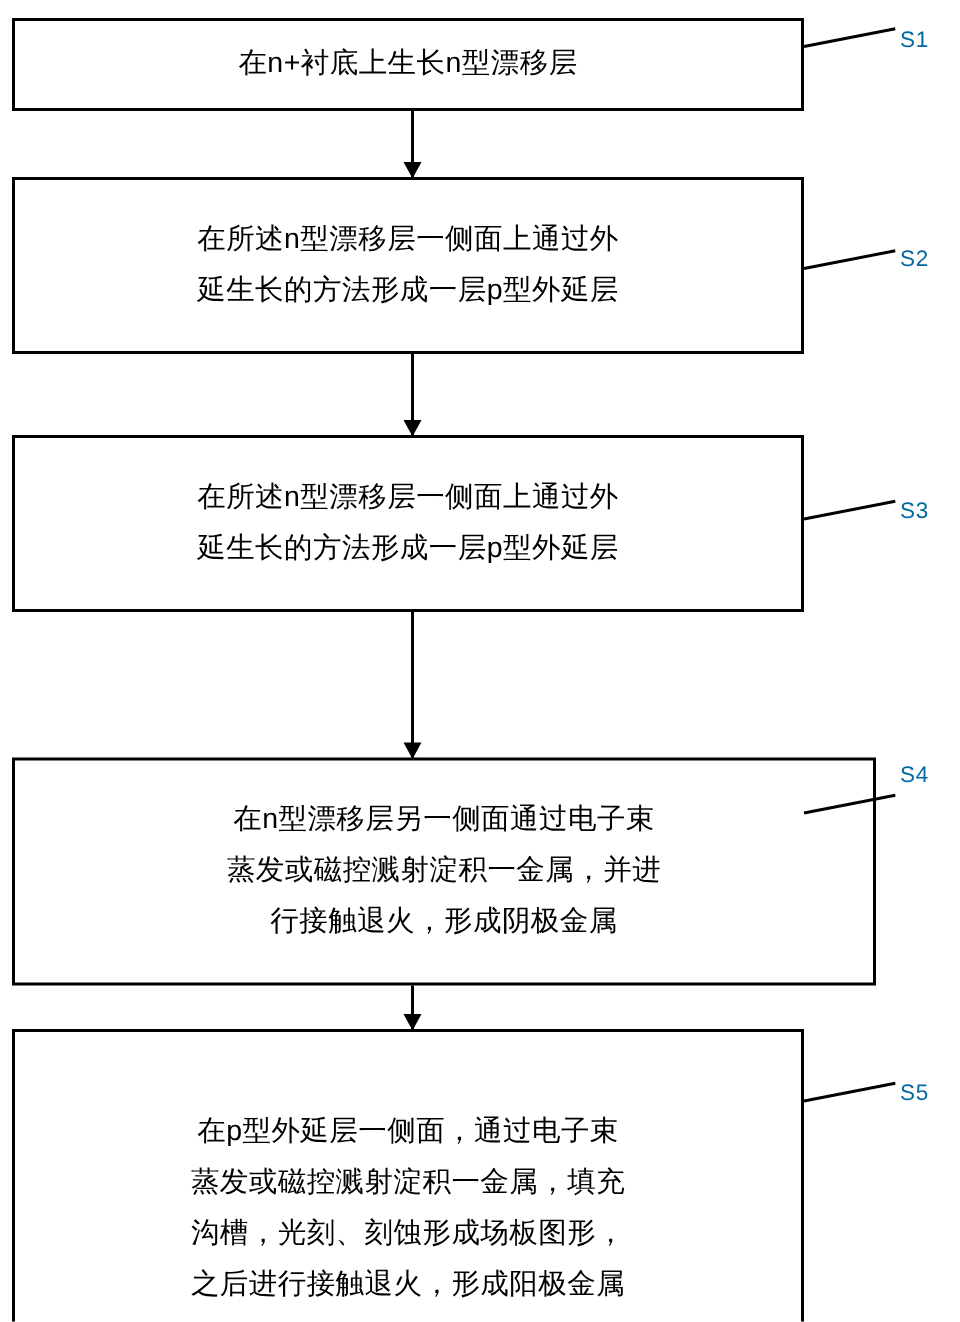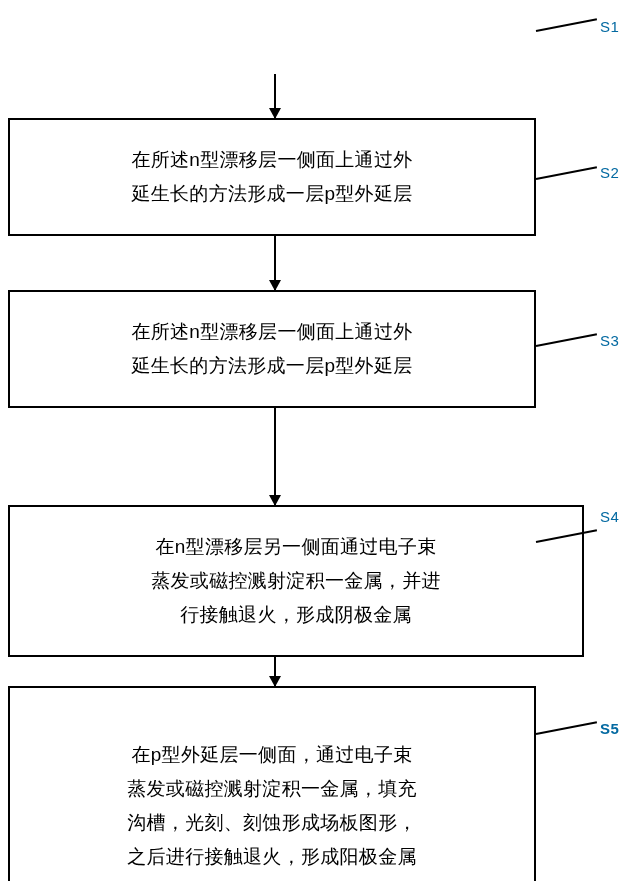--- a/index.html
+++ b/index.html
@@ -68,20 +68,23 @@
     font-weight: normal;
     letter-spacing: 0.5px;
     color: #0369a1;
   }
 </style>
 </head>
 <body>
 
 <div id="flowchart">
 
+  <div class="step" id="box-S1" style="left: 8px; top: 12px; width: 528px; height: 62px;">
+    <div class="step-text">在n+衬底上生长n型漂移层</div>
+  </div>
   <div class="step" id="box-S2" style="left: 8px; top: 118px; width: 528px; height: 118px;">
     <div class="step-text">在所述n型漂移层一侧面上通过外
 延生长的方法形成一层p型外延层</div>
   </div>
   <div class="step" id="box-S3" style="left: 8px; top: 290px; width: 528px; height: 118px;">
     <div class="step-text">在所述n型漂移层一侧面上通过外
 延生长的方法形成一层p型外延层</div>
   </div>
   <div class="step" id="box-S4" style="left: 8px; top: 505px; width: 576px; height: 152px;">
     <div class="step-text">在n型漂移层另一侧面通过电子束
@@ -103,15 +106,15 @@
   <div class="leader" id="leader-0" style="left: 536px; top: 30px; width: 62px; transform: rotate(-11deg);"></div>
   <div class="leader" id="leader-1" style="left: 536px; top: 178px; width: 62px; transform: rotate(-11deg);"></div>
   <div class="leader" id="leader-2" style="left: 536px; top: 345px; width: 62px; transform: rotate(-11deg);"></div>
   <div class="leader" id="leader-3" style="left: 536px; top: 541px; width: 62px; transform: rotate(-11deg);"></div>
   <div class="leader" id="leader-4" style="left: 536px; top: 733px; width: 62px; transform: rotate(-11deg);"></div>
 
   <div class="label" id="label-0" style="left: 600px; top: 18px;">S1</div>
   <div class="label" id="label-1" style="left: 600px; top: 164px;">S2</div>
   <div class="label" id="label-2" style="left: 600px; top: 332px;">S3</div>
   <div class="label" id="label-3" style="left: 600px; top: 508px;">S4</div>
-  <div class="label" id="label-4" style="left: 600px; top: 720px; font-weight: bold;">S5</div>
+  <div class="label" id="label-4" style="left: 600px; top: 720px;">S5</div>
 
 </div>
 
 </body></html>

